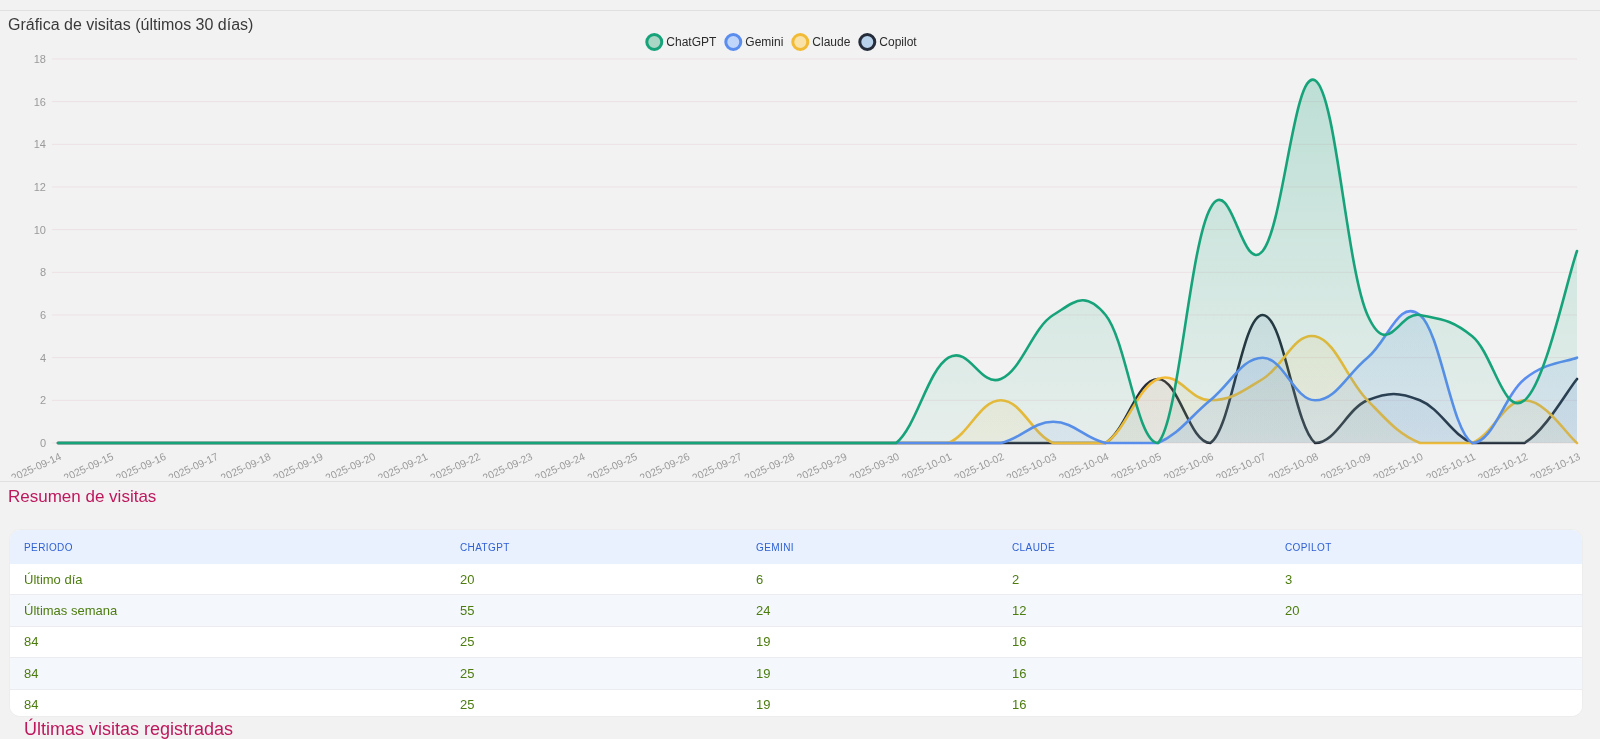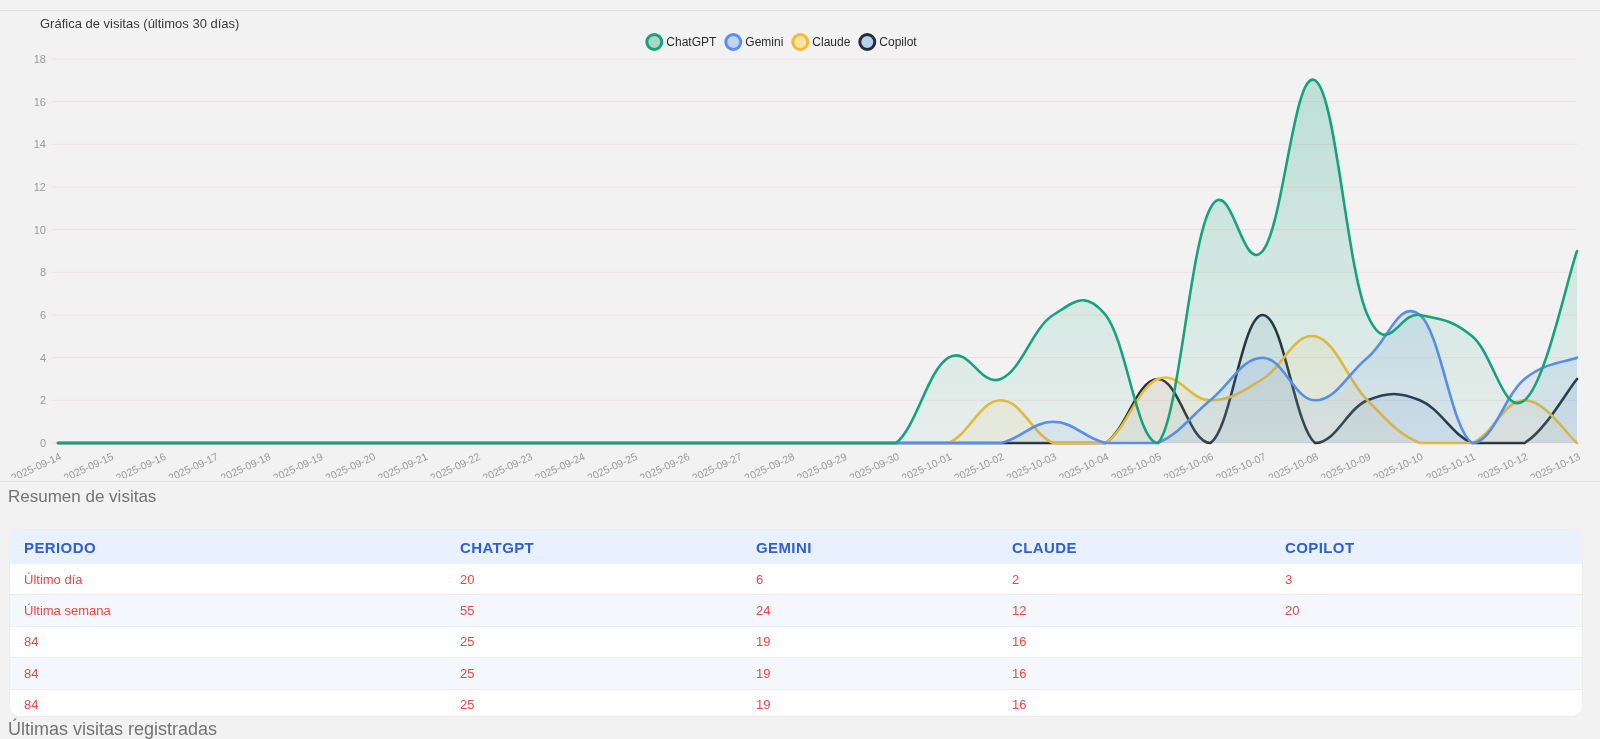--- a/index.html
+++ b/index.html
@@ -6,57 +6,57 @@
   body{
     width:1600px;height:739px;overflow:hidden;position:relative;
     background:#f2f2f2;
     font-family:"Liberation Sans", sans-serif;
     -webkit-font-smoothing:antialiased;
   }
   .hairline{position:absolute;left:0;width:1600px;height:1px;background:#e0e0e0;}
   #top-line{top:10px;}
   #mid-line{top:481px;}
   .chart-title{
-    position:absolute;left:8px;top:16px;font-size:13px;color:#3a3a3a;margin-left:32px;
+    position:absolute;left:8px;top:16px;font-size:16px;color:#3a3a3a;
   }
   .legend{
     position:absolute;top:33px;left:781px;transform:translateX(-50%);
     display:flex;align-items:center;gap:8px;
   }
   .legend-item{display:flex;align-items:center;gap:3px;cursor:pointer;}
   .legend-dot{
     width:12px;height:12px;border-radius:50%;border:3px solid #000;background:#fff;
     box-sizing:content-box;
   }
   .legend-label{font-size:12px;color:#2b2b2b;}
   #chart-svg{position:absolute;left:0;top:0;}
   .section-heading{
-    position:absolute;left:8px;font-size:17px;color:#737373;
+    position:absolute;left:8px;font-size:17px;color:#be185d;
   }
   #summary-heading{top:487px;}
-  #latest-heading{top:719px;font-size:18px;}
+  #latest-heading{top:719px;font-size:18px;margin-left:16px;}
   .table-card{
     position:absolute;left:10px;top:530px;width:1572px;height:186px;
     background:#ffffff;border-radius:10px;overflow:hidden;
     box-shadow:0 0 0 1px rgba(0,0,0,0.02);
   }
   .thead,.trow{
     display:grid;
     grid-template-columns:436px 296px 256px 273px auto;
     align-items:center;
   }
   .thead{height:34px;background:#e8f1fd;}
   .thead .tcell{
-    color:#2e5fd3;font-size:15px;font-weight:700;letter-spacing:.4px;
+    color:#2e5fd3;font-size:10px;font-weight:400;letter-spacing:.4px;
     text-transform:uppercase;
   }
   .trow{height:30.4px;background:#ffffff;}
   .trow:nth-child(even){background:#f4f7fc;}
   .trow + .trow{border-top:1px solid #ececf0;}
-  .tcell{padding-left:14px;font-size:13px;color:#ef4444;white-space:nowrap;}
+  .tcell{padding-left:14px;font-size:13px;color:#4d7c0f;white-space:nowrap;}
 </style>
 </head>
 <body>
 
 <div class="hairline" id="top-line"></div>
 <div class="hairline" id="mid-line"></div>
 
 <div class="chart-title">Gráfica de visitas (últimos 30 días)</div>
 
 <svg id="chart-svg" width="1600" height="478" viewBox="0 0 1600 478">
@@ -183,21 +183,21 @@
   </div>
   <div>
     <div class="trow">
       <div class="tcell">Último día</div>
       <div class="tcell">20</div>
       <div class="tcell">6</div>
       <div class="tcell">2</div>
       <div class="tcell">3</div>
     </div>
     <div class="trow">
-      <div class="tcell">Última semana</div>
+      <div class="tcell">Últimas semana</div>
       <div class="tcell">55</div>
       <div class="tcell">24</div>
       <div class="tcell">12</div>
       <div class="tcell">20</div>
     </div>
     <div class="trow">
       <div class="tcell">84</div>
       <div class="tcell">25</div>
       <div class="tcell">19</div>
       <div class="tcell">16</div>

